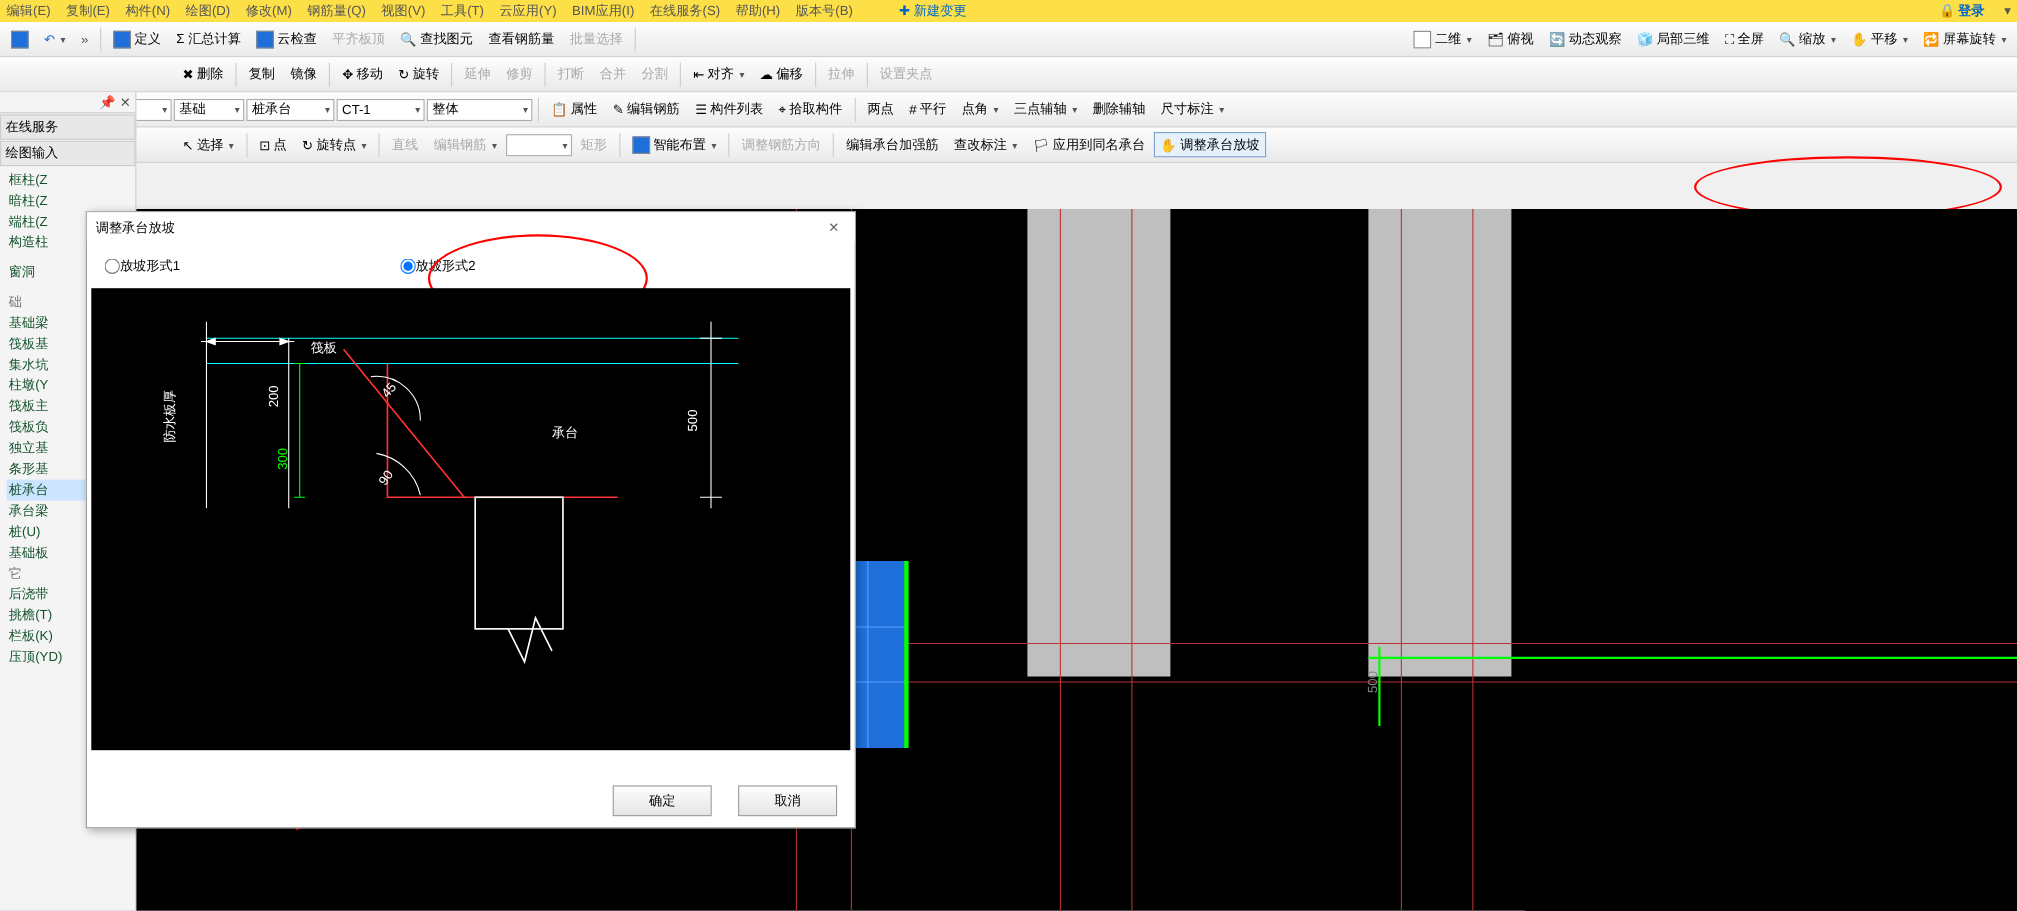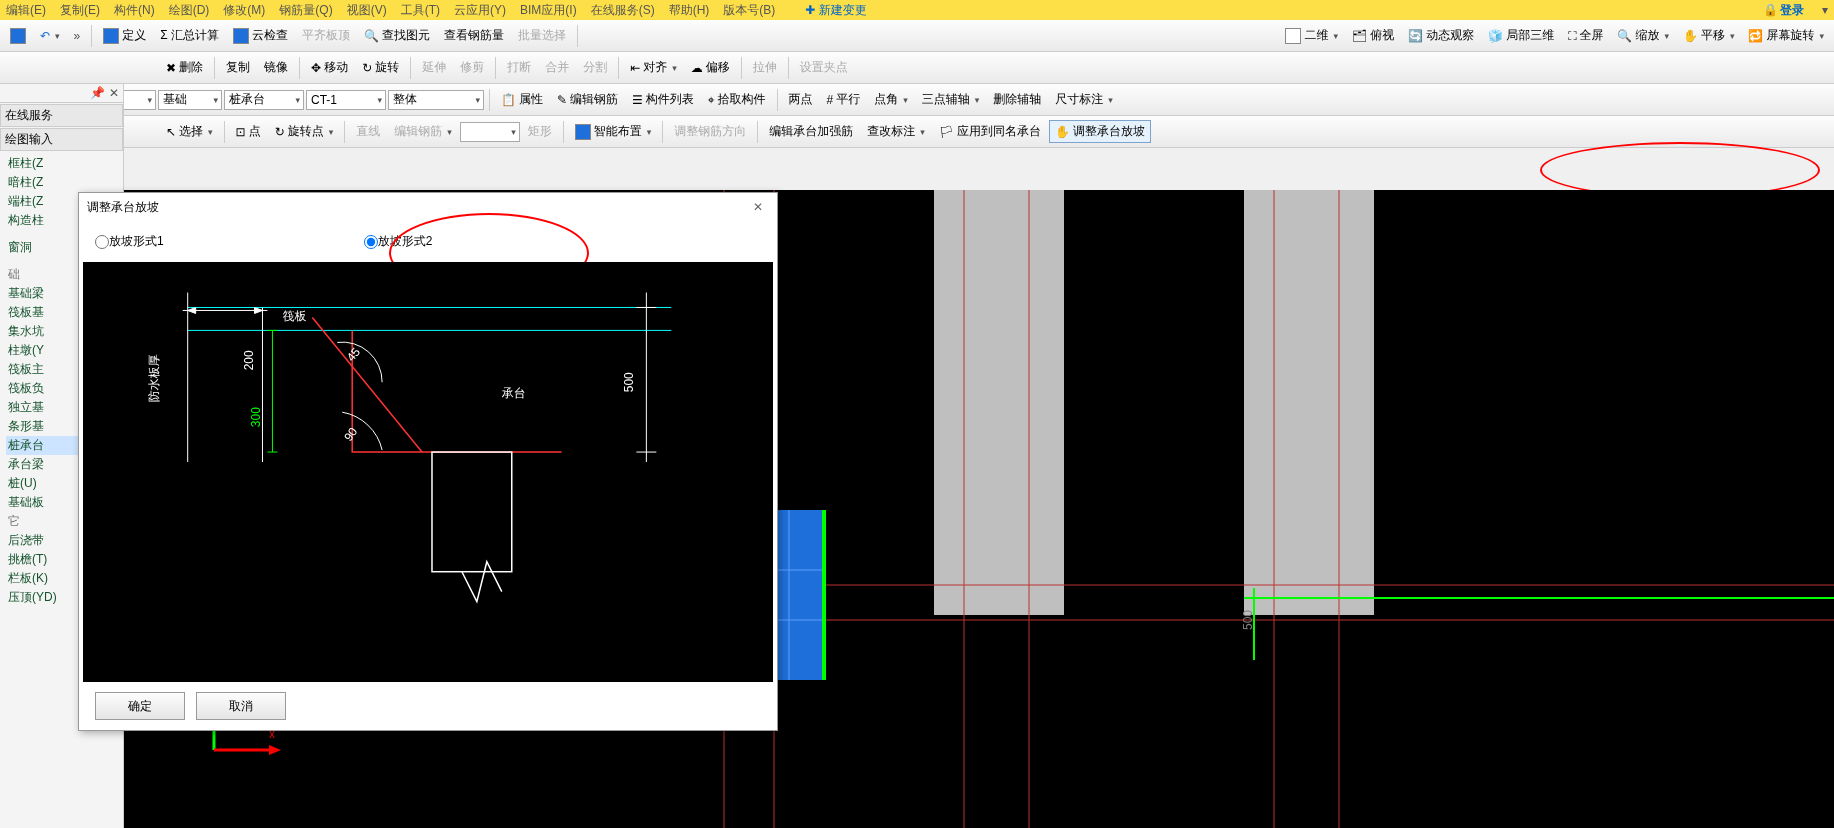--- a/index.html
+++ b/index.html
@@ -40,21 +40,21 @@
 
 
 .dialog { position:absolute; left:78px; top:192px; width:700px; background:#fff; border:1px solid #999; box-shadow:2px 2px 8px rgba(0,0,0,.3); }
 .dialog .titlebar { background:#fff; padding:5px 8px; display:flex; align-items:center; }
 .dialog .titlebar .t { flex:1; }
 .dialog .titlebar .x { cursor:pointer; padding:2px 6px; color:#666; }
 .dialog .radios { display:flex; gap:200px; padding:12px 16px; }
 .radio { display:inline-flex; align-items:center; gap:0; cursor:pointer; }
 .radio input { width:14px; height:14px; }
 .dialog .preview { margin:0 4px; background:#000; height:420px; position:relative; }
-.dialog .foot { display:flex; justify-content:flex-start; gap:11px; padding:10px 16px; }
+.dialog .foot { display:flex; justify-content:flex-end; gap:24px; padding:10px 16px;margin-top:22px; }
 .dlg-btn { width:90px; height:28px; border:1px solid #999; background:linear-gradient(#fdfdfd,#e5e5e5); cursor:pointer; }
 
 
 .ic-sq { width:16px; height:16px; display:inline-block; border:1px solid #888; }
 .ic-blue { background:#1e6fd9; }
 </style>
 </head>
 <body>
 
 <div class="menubar">
@@ -64,21 +64,21 @@
   <span>绘图(D)</span>
   <span>修改(M)</span>
   <span>钢筋量(Q)</span>
   <span>视图(V)</span>
   <span>工具(T)</span>
   <span>云应用(Y)</span>
   <span>BIM应用(I)</span>
   <span>在线服务(S)</span>
   <span>帮助(H)</span>
   <span>版本号(B)</span>
-  <span style="margin-left:16px;color:#0066cc">✚ <span>新建变更</span></span>
+  <span style="margin-left:28px;color:#0066cc">✚ <span>新建变更</span></span>
   <span class="login">登录</span>
   <span style="color:#555;margin-left:4px">▾</span>
 </div>
 
 <div class="ribbon">
   <button class="btn">
       <span class="ic-sq ic-blue"></span>
     </button>
   <button class="btn dd">
       <span style="color:#1e6fd9">↶</span>

